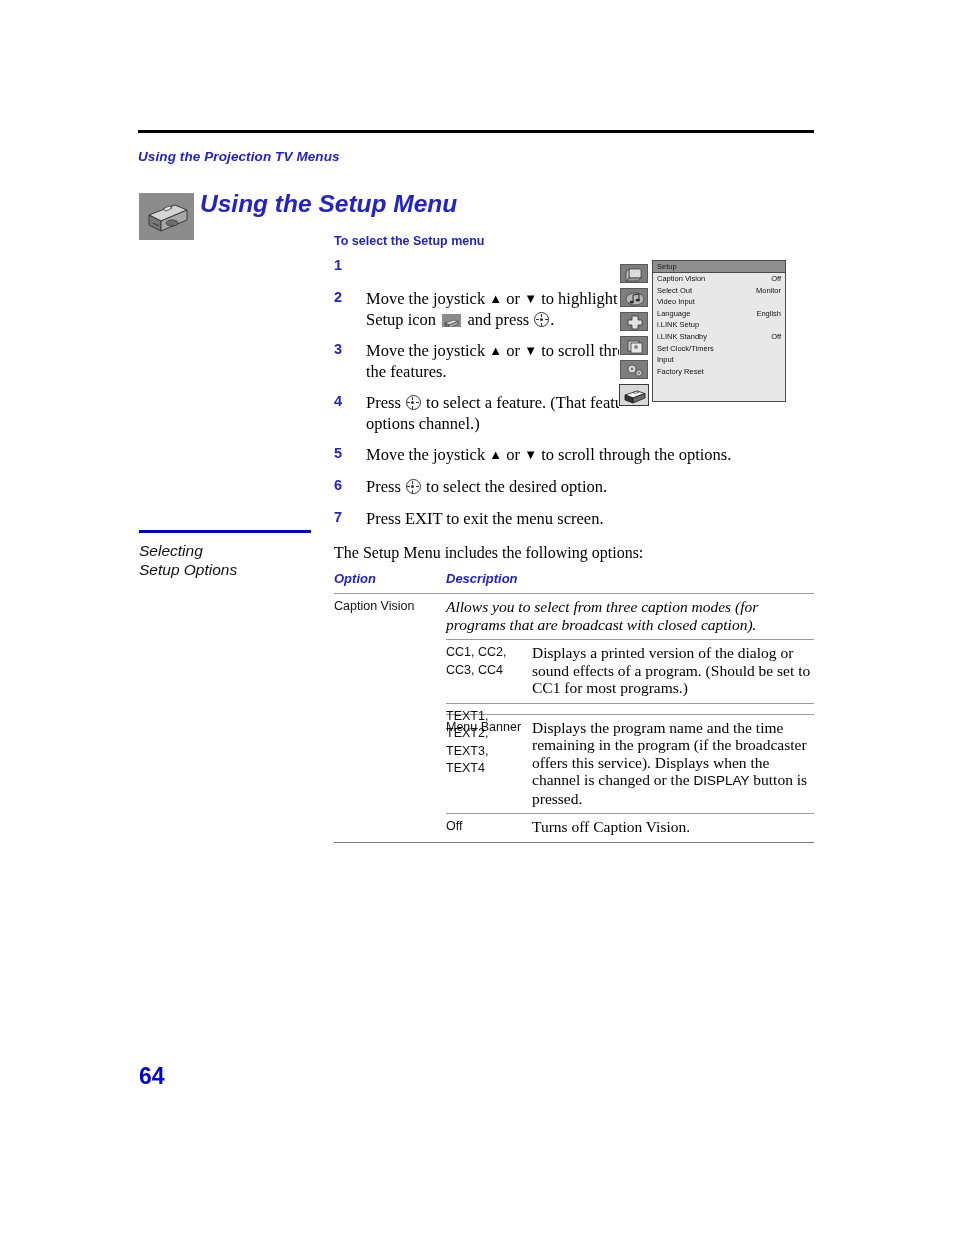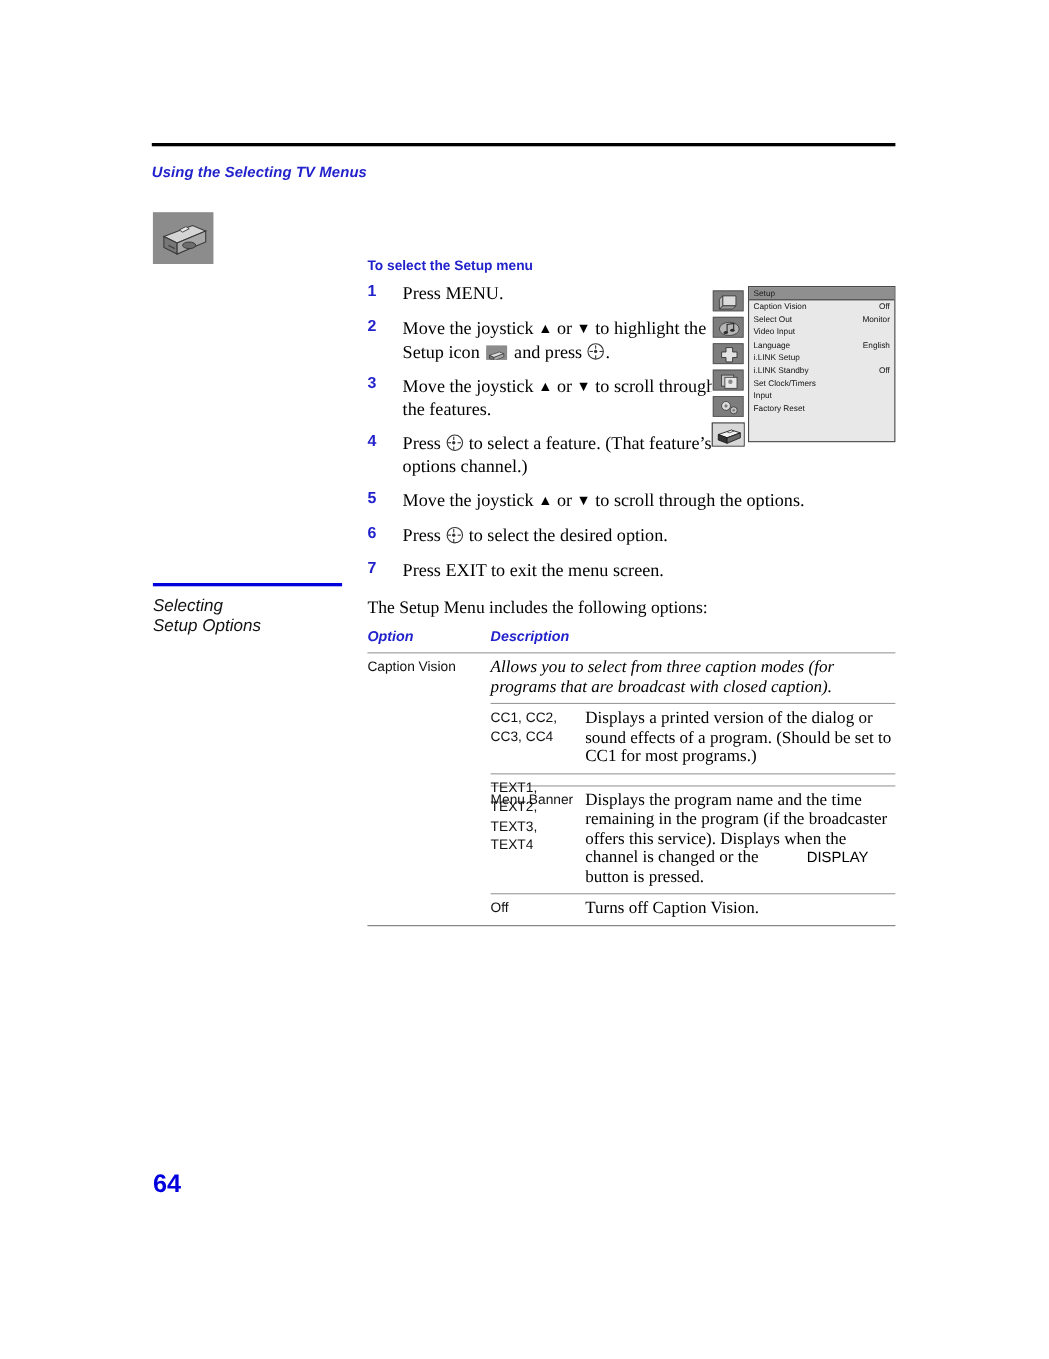--- a/index.html
+++ b/index.html
@@ -146,21 +146,21 @@
     background: #8c8c8c;
     vertical-align: -2px;
     margin: 0 2px;
     position: relative;
     overflow: hidden;
   }
 
   
   .tvshot {
     position: absolute;
-    left: 647px;
+    left: 619px;
     top: 260px;
     width: 167px;
     height: 150px;
     background: #ffffff;
   }
   .tv-iconcol {
     position: absolute;
     left: 0; top: 0;
     width: 31px;
     height: 150px;
@@ -326,65 +326,64 @@
   }
   .sub-row .sc2 {
     margin-left: 198px;
     width: 282px;
     font-size: 15.5px;
     line-height: 17.5px;
   }
   .sans-inline {
     font-family: "Liberation Sans", sans-serif;
     font-size: 13.5px;
-    margin-left: 40px;
   }
 
   
   .folio {
     position: absolute;
     left: 139px;
     top: 1063px;
     font-family: "Liberation Sans", sans-serif;
     font-size: 23px;
     font-weight: bold;
     color: #0000DD;
   }
 </style>
 </head>
 <body>
 
 <div class="page">
 
   <div class="top-rule"></div>
 
-  <div class="running-head">Using the Selecting TV Menus</div>
+  <div class="running-head">Using the Projection TV Menus</div>
 
   <div class="chapter-icon">
     <svg width="55" height="47" viewBox="0 0 55 47">
       <rect x="0" y="0" width="55" height="47" fill="#8c8c8c"></rect>
       <g>
         <polygon points="10,22 36,12 48,17 22,28" fill="#d5d5d5" stroke="#3a3a3a" stroke-width="1"></polygon>
         <polygon points="10,22 22,28 22,38 10,32" fill="#777" stroke="#3a3a3a" stroke-width="1"></polygon>
         <polygon points="22,28 48,17 48,27 22,38" fill="#a8a8a8" stroke="#3a3a3a" stroke-width="1"></polygon>
         <path d="M24 16 L30 13 L33 15 L27 18 Z" fill="#e8e8e8" stroke="#3a3a3a" stroke-width="0.8"></path>
         <path d="M14 30 L20 33" stroke="#444" stroke-width="1.2"></path>
         <ellipse cx="33" cy="30" rx="6" ry="3" fill="#6d6d6d" stroke="#333" stroke-width="0.8"></ellipse>
       </g>
     </svg>
   </div>
 
+  <div class="main-heading">Using the Setup Menu</div>
 
   <div class="proc-heading">To select the Setup menu</div>
 
   <div class="steps">
 
     <div class="step">
       <span class="step-num">1</span>
-      <span class="step-text">Press MENU.</span>
     </div>
 
     <div class="step narrow">
       <span class="step-num">2</span>
       <span class="step-text"><span>Move the joystick </span><span class="ar">▲</span><span> or </span><span class="ar">▼</span><span> to highlight the Setup icon </span><span class="inline-setup-icon"><svg width="19" height="13" viewBox="0 0 19 13">
               <rect width="19" height="13" fill="#8c8c8c"></rect>
               <polygon points="3,6 12,3 16,4.5 7,8" fill="#dcdcdc" stroke="#333" stroke-width="0.6"></polygon>
               <polygon points="3,6 7,8 7,11 3,9" fill="#777" stroke="#333" stroke-width="0.6"></polygon>
               <polygon points="7,8 16,4.5 16,7.5 7,11" fill="#aaa" stroke="#333" stroke-width="0.6"></polygon>
             </svg></span><span> and press </span><span class="glyph-select"><i></i><i></i><i></i><i></i></span><span>.</span></span>

